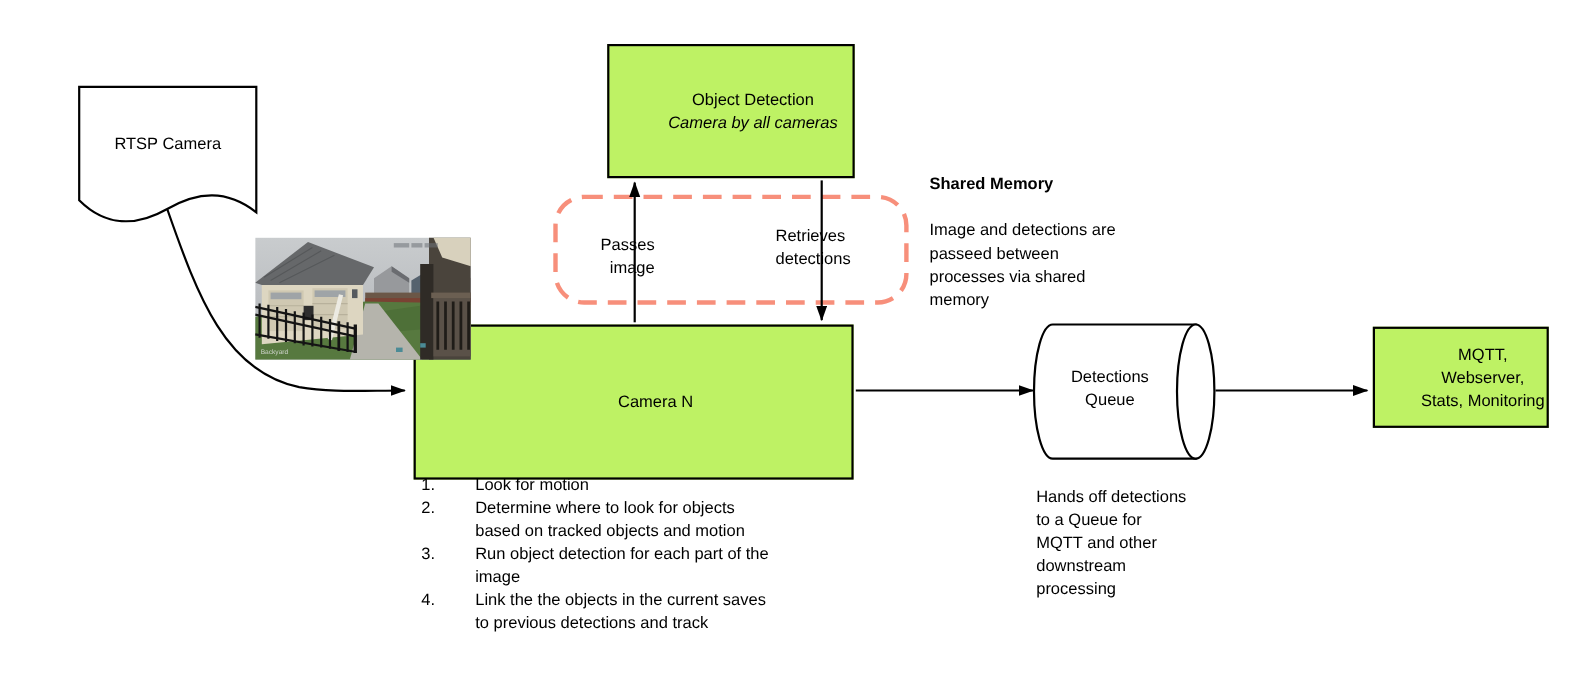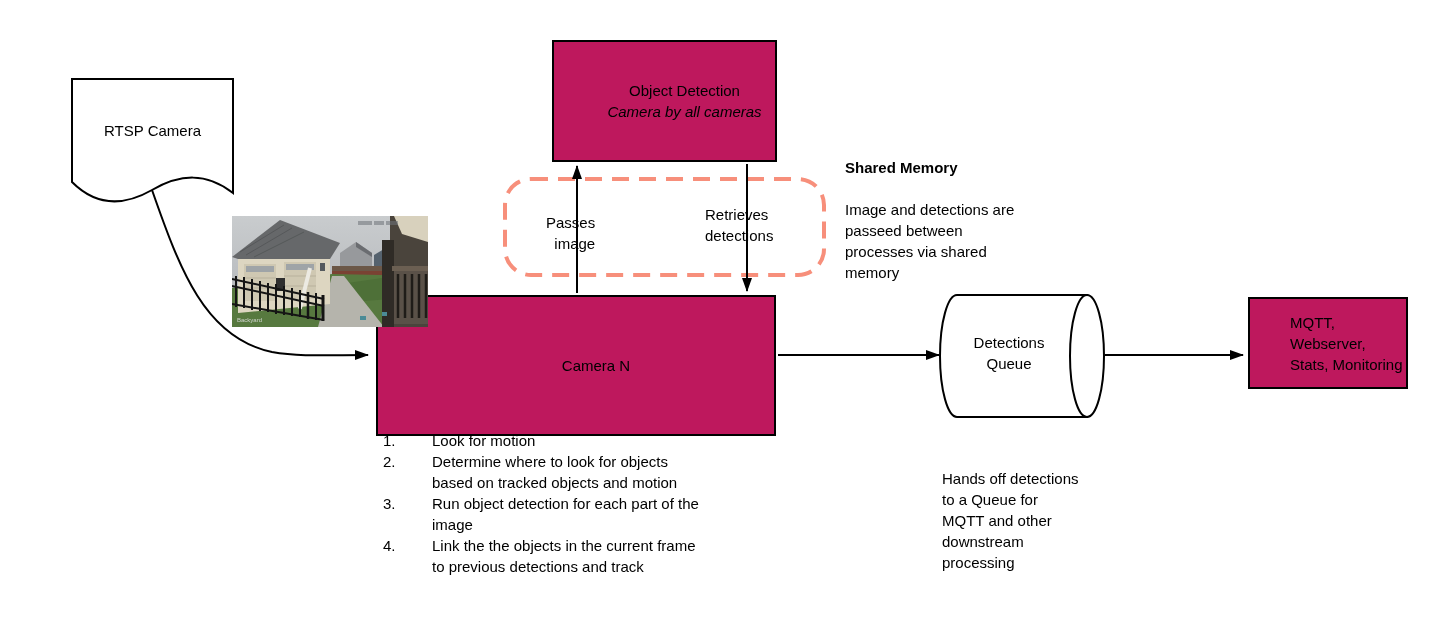--- a/index.html
+++ b/index.html
@@ -10,28 +10,28 @@
     background: #ffffff;
     font-family: "Liberation Sans", "DejaVu Sans", sans-serif;
     font-size: 15px;
     line-height: 21px;
     color: #000;
     overflow: hidden;
   }
   .layer { position: absolute; left: 0; top: 0; }
   .box {
     position: absolute;
-    background: #be185d;
+    background: #bef264;
     border: 2px solid #000;
     box-sizing: border-box;
     display: flex;
     flex-direction: column;
     align-items: center;
     justify-content: center;
-    text-align: left;
+    text-align: center;
     padding-left: 40px;
   }
   .pre { white-space: pre-line; }
   .note { position: absolute; white-space: pre-line; }
   .lbl  { position: absolute; white-space: pre-line; }
   .bold { font-weight: bold; }
   .italic { font-style: italic; }
   .steps { position: absolute; left: 383px; top: 430px; }
   .step { display: flex; }
   .step .num { width: 49px; flex: 0 0 49px; }
@@ -97,21 +97,21 @@
   </div>
 
   <div class="box" style="left:1248px; top:297px; width:160px; height:92px;">
     <div class="pre">MQTT, Webserver,
 Stats, Monitoring</div>
   </div>
 
   <div class="lbl queue-label" style="left:944px; top:332px; width:130px;">Detections
 Queue</div>
 
-  <div class="note" style="left:942px; top:441px; width:175px;margin-top:27px;">Hands off detections
+  <div class="note" style="left:942px; top:441px; width:175px;">Hands off detections
 to a Queue for
 MQTT and other
 downstream
 processing</div>
 
   <div class="steps">
     <div class="step">
       <span class="num">1.</span>
       <span class="txt">Look for motion</span>
     </div>
@@ -120,21 +120,21 @@
       <span class="txt">Determine where to look for objects
 based on tracked objects and motion</span>
     </div>
     <div class="step">
       <span class="num">3.</span>
       <span class="txt">Run object detection for each part of the
 image</span>
     </div>
     <div class="step">
       <span class="num">4.</span>
-      <span class="txt">Link the the objects in the current frame
+      <span class="txt">Link the the objects in the current saves
 to previous detections and track</span>
     </div>
   </div>
 
   <svg class="photo" viewBox="0 0 196 111" preserveAspectRatio="none">
     <defs>
       <linearGradient id="sky" x1="0" y1="0" x2="0" y2="1">
         <stop offset="0" stop-color="#c9ccce"></stop>
         <stop offset="1" stop-color="#b0b3b7"></stop>
       </linearGradient>

